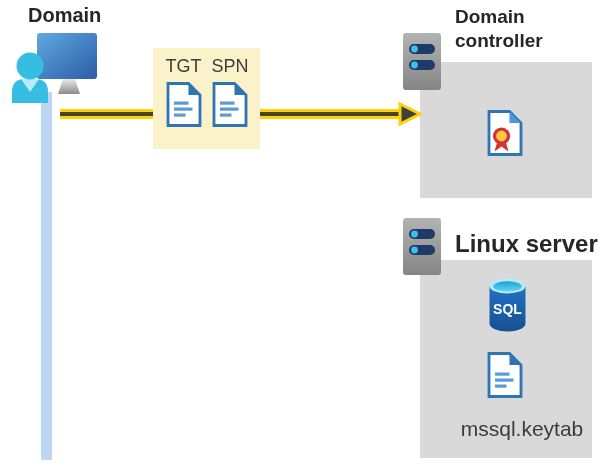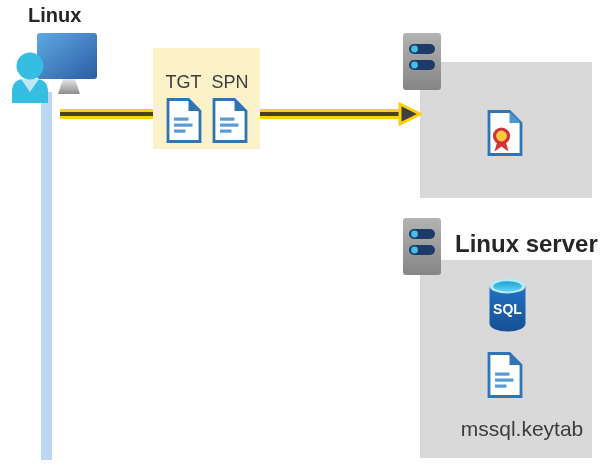--- a/index.html
+++ b/index.html
@@ -10,21 +10,21 @@
   .client-label{left:28px;top:4px;font-size:20px;z-index:6;}
   .dc-label{left:455px;top:5px;width:112px;font-size:19px;line-height:24px;z-index:6;}
   .linux-label{left:455px;top:230px;font-size:24px;z-index:6;}
   .keytab-label{left:420px;top:417px;width:204px;text-align:center;font-size:21px;
                 color:#3C3C3C;font-weight:normal;z-index:6;}
   .lifeline{left:41px;top:92px;width:11px;height:368px;background:#BDD7F2;z-index:1;}
   .arrow-shaft{left:60px;top:109px;width:342px;height:10px;z-index:2;
     background:linear-gradient(to bottom,#FFD10A 0,#FFD10A 3px,#4A431B 3px,#4A431B 6.5px,#FFD10A 6.5px,#FFD10A 10px);}
   .arrow-head{left:398px;top:102px;z-index:4;}
   .note-box{left:153px;top:48px;width:107px;height:101px;background:#FBF2C9;z-index:3;
-            display:flex;flex-direction:column;align-items:center;padding-top:24px;box-sizing:border-box;}
+            display:flex;flex-direction:column;align-items:center;padding-top:8px;box-sizing:border-box;}
   .note-row{display:flex;gap:10px;}
   .note-cell{width:36px;text-align:center;font-size:18px;color:#3C3C3C;}
   .note-docs{margin-top:5px;}
   .gray-box{background:#D9D9D9;z-index:1;}
   .dc-box{left:420px;top:62px;width:172px;height:136px;}
   .linux-box{left:420px;top:260px;width:172px;height:198px;}
   .client-icon{left:8px;top:30px;z-index:3;}
   .srv-dc{left:403px;top:33px;z-index:5;}
   .srv-linux{left:403px;top:218px;z-index:5;}
   .cert-icon{left:487px;top:110px;z-index:5;}
@@ -56,21 +56,21 @@
           <stop offset="1" stop-color="#174F92"></stop>
       </linearGradient>
       <linearGradient id="gradCyan" x1="0" y1="0" x2="0" y2="1">
         <stop offset="0" stop-color="#1FA3D3"></stop>
           <stop offset="1" stop-color="#5ED4F2"></stop>
       </linearGradient>
     </defs>
   </svg>
 
   
-  <div class="abs label client-label">Linux</div>
+  <div class="abs label client-label">Domain</div>
 
   <svg class="abs client-icon" width="92" height="76" viewBox="0 0 92 76">
     <rect x="29" y="3" width="60" height="46" rx="3" fill="url(#gradMon)"></rect>
     <polygon points="55,49 67,49 72,64 50,64" fill="url(#gradStand)"></polygon>
     <path d="M4,73 V62 Q4,49 17,49 H27 Q40,49 40,62 V73 Z" fill="#36BDE2"></path>
     <polygon points="13,49 31,49 22,62" fill="#BCE9F6"></polygon>
     <circle cx="22" cy="36" r="13.5" fill="#36BDE2"></circle>
   </svg>
 
   <div class="abs lifeline"></div>
@@ -107,20 +107,21 @@
 
   
   <div class="abs gray-box dc-box"></div>
   <svg class="abs srv-dc" width="38" height="57" viewBox="0 0 38 57">
     <rect x="0" y="0" width="38" height="57" rx="3" fill="url(#gradSrv)"></rect>
     <rect x="6" y="11" width="26" height="10" rx="5" fill="#1E3A68"></rect>
     <circle cx="11.5" cy="16" r="3.4" fill="#3FC0E8"></circle>
     <rect x="6" y="27" width="26" height="10" rx="5" fill="#1E3A68"></rect>
     <circle cx="11.5" cy="32" r="3.4" fill="#3FC0E8"></circle>
   </svg>
+  <div class="abs label dc-label">Domain controller</div>
   <svg class="abs cert-icon" width="36" height="46" viewBox="0 0 36 46">
     <path d="M2,1.5 H22.5 L34,13 V44.5 H2 Z" fill="#ffffff" stroke="#2E75B6" stroke-width="2.8"></path>
     <path d="M22.5,1.5 V13 H34 Z" fill="#4E95D4"></path>
     <path d="M11,29 L7.5,41.5 L14.5,36.5 L21.5,41.5 L18,29 Z" fill="#D13438"></path>
     <circle cx="14.5" cy="26" r="7" fill="#FFC83D" stroke="#D13438" stroke-width="3.2"></circle>
   </svg>
 
   
   <div class="abs gray-box linux-box"></div>
   <svg class="abs srv-linux" width="38" height="57" viewBox="0 0 38 57">

